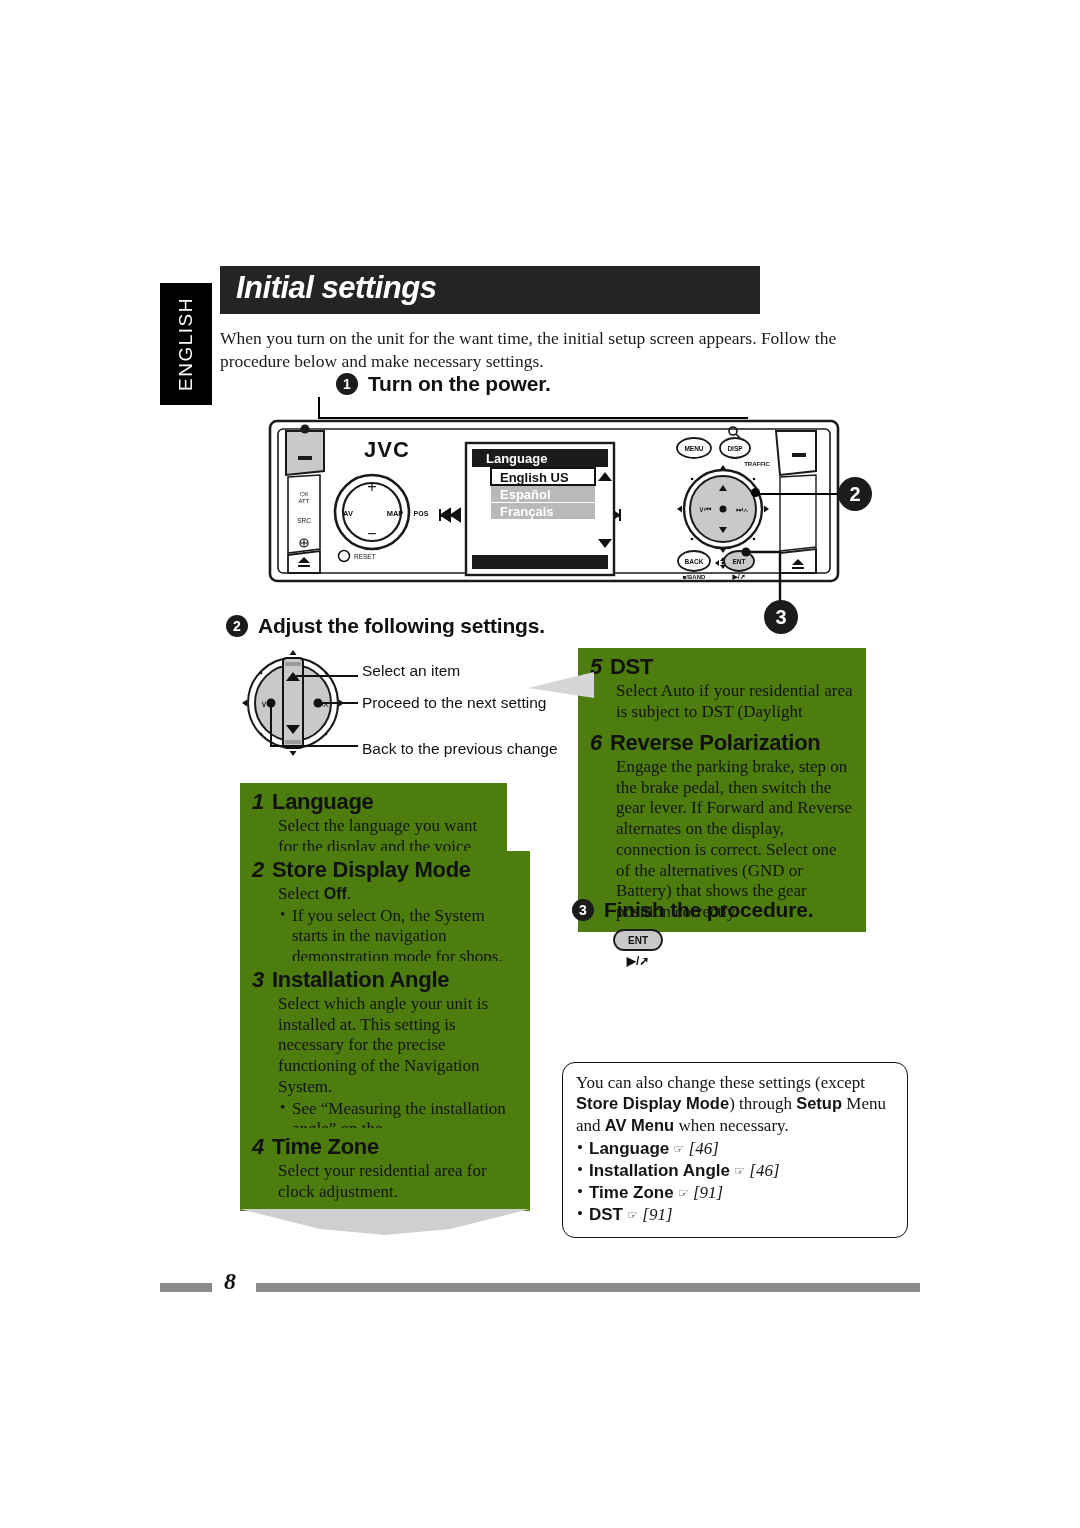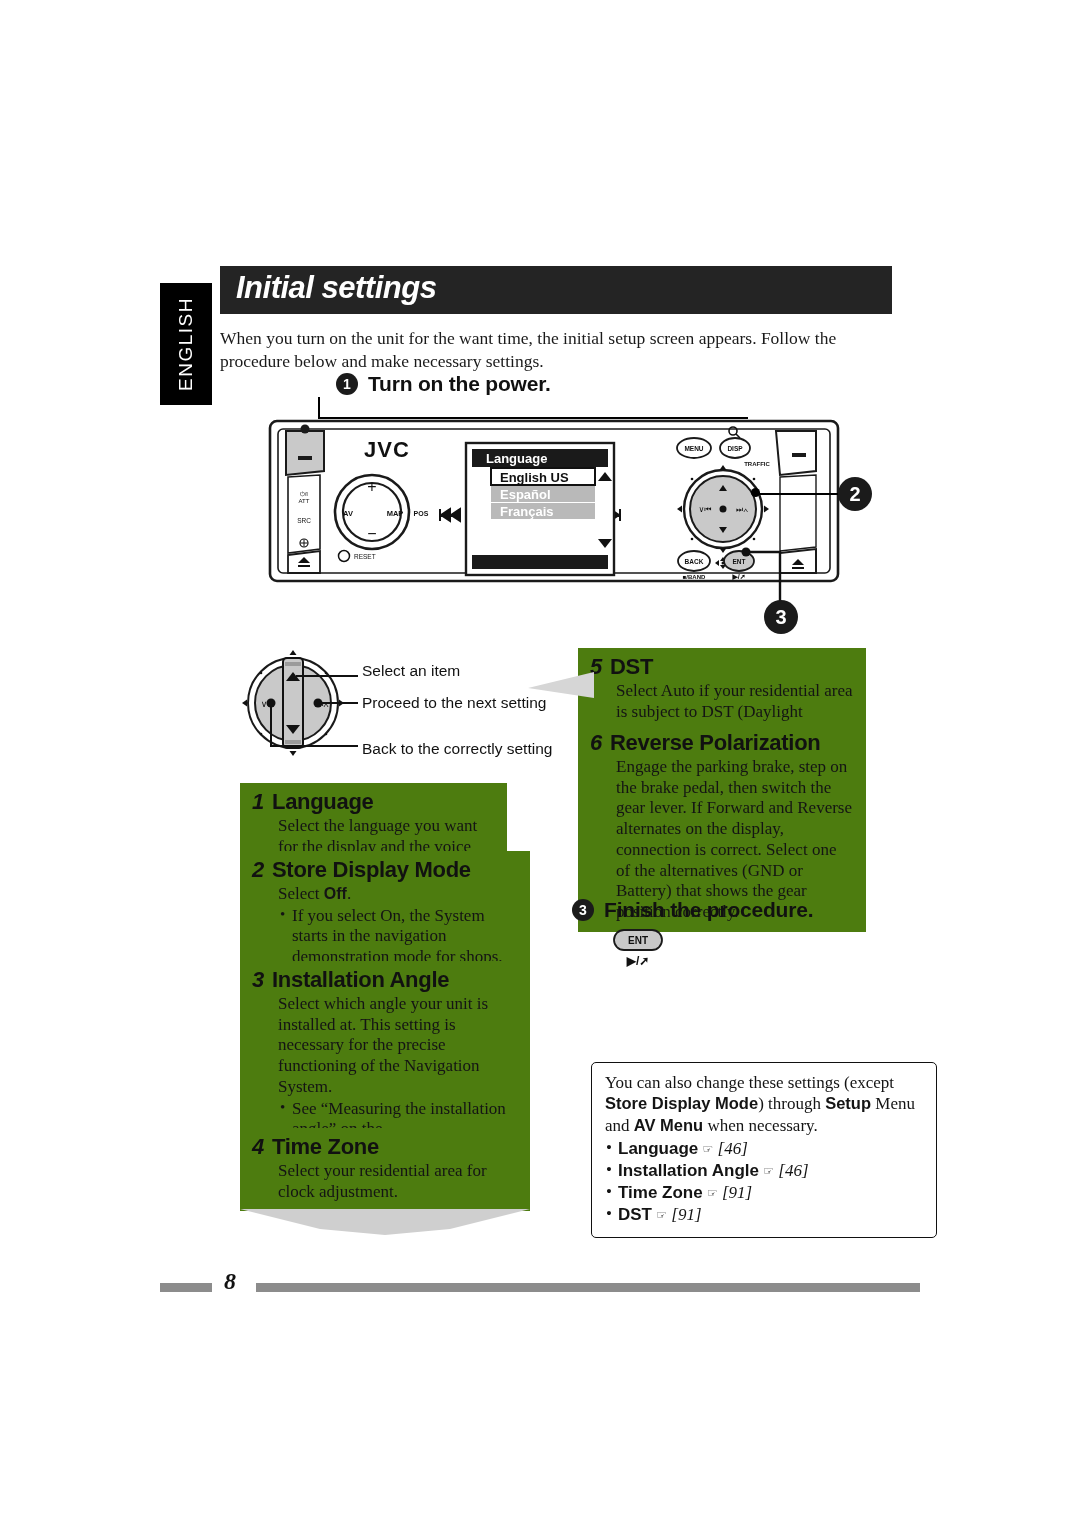--- a/index.html
+++ b/index.html
@@ -15,21 +15,21 @@
     position:absolute;left:160px;top:283px;width:52px;height:122px;
     background:#000;color:#fff;
     font-family:"Liberation Sans",sans-serif;font-weight:400;
     font-size:19px;letter-spacing:1.5px;
     display:flex;align-items:center;justify-content:center;
   }
   .lang-tab span{
     transform:rotate(-90deg);white-space:nowrap;display:block;
   }
   .title-bar{
-    position:absolute;left:220px;top:266px;width:672px;height:48px;
+    position:absolute;left:220px;top:266px;width:540px;height:48px;
     background:#242424;
   }
   .title-bar .t{
     position:absolute;left:16px;top:4px;
     color:#fff;font-family:"Liberation Sans",sans-serif;
     font-weight:bold;font-style:italic;font-size:31px;letter-spacing:-0.5px;
   }
   .intro{
     position:absolute;left:220px;top:327px;width:668px;
     font-size:17.5px;line-height:1.33;color:#1a1a1a;
@@ -120,23 +120,22 @@
   #b4{left:240px;top:1128px;width:290px;}
   #b5{left:578px;top:648px;width:288px;}
   #b6{left:578px;top:724px;width:288px;}
 
   
   .entkey{position:absolute;left:612px;top:928px;width:56px;height:44px;}
 
   
   .notebox{
     position:absolute;left:562px;top:1062px;width:318px;
-    border:1.6px solid #111;border-radius:5px;background:#fff;
+    border:1.6px solid #111;border-radius:13px;background:#fff;
     padding:9px 13px 11px 13px;
-    margin-left:29px;
   }
   .notebox p{margin:0;font-size:17px;line-height:1.25;color:#141414;}
   .notebox b{font-family:"Liberation Sans",sans-serif;font-weight:bold;font-size:16.5px;}
   .notebox ul{margin:2px 0 0 0;padding:0;list-style:none;}
   .notebox ul li{
     font-size:17px;line-height:1.3;color:#141414;padding-left:13px;position:relative;
   }
   .notebox ul li:before{content:"\2022";position:absolute;left:1px;top:-1px;}
   .notebox ul li b{font-family:"Liberation Sans",sans-serif;font-weight:bold;font-size:17px;}
 
@@ -280,20 +279,23 @@
   <div class="co2-dot"></div>
   <div class="co2-line"></div>
   <div class="callout" id="co2">2</div>
 
   <svg style="position:absolute;left:736px;top:545px;" width="60" height="70">
     <circle cx="10" cy="7" r="4.5" fill="#111"></circle>
     <path d="M10 7 H44 V62" stroke="#111" stroke-width="2.4" fill="none"></path>
   </svg>
   <div class="callout" id="co3">3</div>
 
+  <div class="step-head" id="step2">
+    <span class="step-circ">2</span><span class="lbl">Adjust the following settings.</span>
+  </div>
 
   <div class="knobdia">
     <svg width="300" height="110" viewBox="0 0 300 110" xmlns="http://www.w3.org/2000/svg">
       <circle cx="55" cy="55" r="45" fill="#ffffff" stroke="#1a1a1a" stroke-width="2"></circle>
       <circle cx="55" cy="55" r="38" fill="#c9c9c9" stroke="#1a1a1a" stroke-width="2"></circle>
 
       <rect x="45" y="10" width="20" height="90" rx="4" fill="#c9c9c9" stroke="#111" stroke-width="2"></rect>
       <rect x="47" y="14" width="16" height="4" fill="#9b9b9b"></rect>
       <rect x="47" y="92" width="16" height="4" fill="#9b9b9b"></rect>
       <path d="M55 24 l-7 9 h14 z" fill="#111"></path>
@@ -314,21 +316,21 @@
 
       <circle cx="80" cy="55" r="4.5" fill="#111"></circle>
       <path d="M80 55 H120" stroke="#111" stroke-width="2" fill="none"></path>
 
       <circle cx="33" cy="55" r="4.5" fill="#111"></circle>
       <path d="M33 55 V98 H120" stroke="#111" stroke-width="2" fill="none"></path>
     </svg>
   </div>
   <div class="knob-lbl" id="kl1">Select an item</div>
   <div class="knob-lbl" id="kl2">Proceed to the next setting</div>
-  <div class="knob-lbl" id="kl3">Back to the correctly setting</div>
+  <div class="knob-lbl" id="kl3">Back to the previous change</div>
 
   <div class="blk" id="b1">
     <div class="body">
       <div><span class="num">1</span><span class="hd">Language</span></div>
       <div class="txt">Select the language you want for the display and the voice guidance.</div>
       <svg class="arrow" viewBox="0 0 290 26" preserveAspectRatio="none">
         <path d="M0 0 H290 L210 20 L145 26 L80 20 Z" fill="#cfcfcf"></path>
       </svg>
     </div>
   </div>

